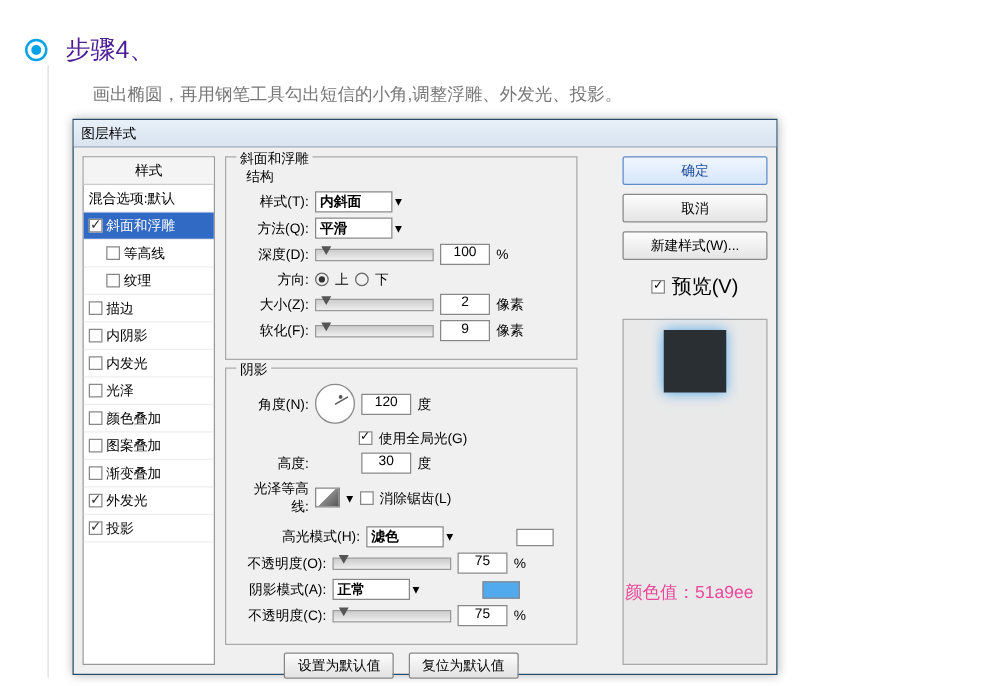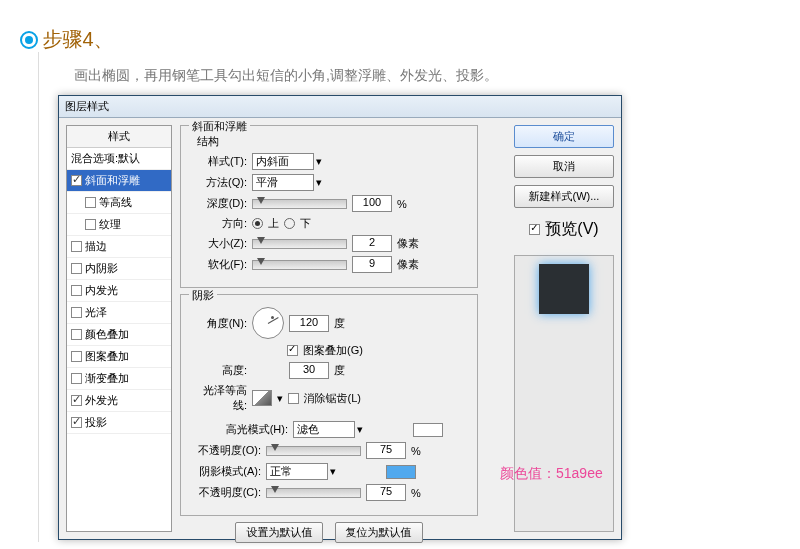--- a/index.html
+++ b/index.html
@@ -1,21 +1,21 @@
 <!DOCTYPE html>
 <html><head>
 <meta charset="utf-8">
 <style>
 * { box-sizing: border-box; margin: 0; padding: 0; font-family: "Microsoft YaHei", Arial, sans-serif; }
 body { background: #fff; width: 800px; height: 549px; overflow: hidden; }
 
 .step-header { padding: 26px 0 0 20px; }
 .step-bullet { display: inline-block; width: 18px; height: 18px; border: 2px solid #09a2e6; border-radius: 50%; position: relative; vertical-align: middle; }
 .step-bullet::after { content: ""; position: absolute; left: 3px; top: 3px; width: 8px; height: 8px; background: #09a2e6; border-radius: 50%; }
-.step-title { font-size: 20px; color: #a16207; vertical-align: middle; }
+.step-title { font-size: 20px; color: #4c1d95; margin-left: 10px; vertical-align: middle; }
 .step-desc { font-size: 14px; color: #777; margin: 14px 0 0 54px; }
 
 .dialog { position: absolute; left: 58px; top: 95px; width: 564px; height: 445px; border: 1px solid #284b6a; background: #f0f0f0; box-shadow: 0 0 8px rgba(0,0,0,0.3); }
 .titlebar { height: 22px; background: linear-gradient(#e8f0f8,#d8e4f0); border-bottom: 1px solid #9ab; font-size: 11px; padding: 3px 6px; }
 
 .content { display: flex; padding: 7px; gap: 8px; height: calc(100% - 22px); }
 
 .style-list { width: 106px; border: 1px solid #999; background: #fff; font-size: 11px; }
 .style-list-header { text-align: center; padding: 3px 0; border-bottom: 1px solid #ccc; background: #f4f4f4; }
 .style-item { padding: 3px 4px; border-bottom: 1px solid #eee; display: flex; align-items: center; gap: 3px; }
@@ -26,21 +26,21 @@
 .style-item.sub { padding-left: 18px; }
 
 .middle { flex: 1; font-size: 11px; }
 .group { border: 1px solid #aaa; margin-bottom: 6px; padding: 8px 10px 10px; position: relative; }
 .group > .legend { position: absolute; top: -7px; left: 8px; background: #f0f0f0; padding: 0 3px; font-size: 11px; }
 .sub-legend { font-size: 11px; margin: 0 0 4px 6px; }
 
 .row { display: flex; align-items: center; margin: 4px 0; gap: 5px; }
 .row .lbl { width: 56px; text-align: right; }
 .row .field { height: 17px; border: 1px solid #888; background: #fff; font-size: 11px; padding: 0 3px; }
-.row .sel { width: 62px; }
+.row .sel { width: 62px; font-weight: bold; }
 .row .num { width: 40px; text-align: center; }
 .row .slider { width: 95px; height: 10px; background: linear-gradient(#ccc,#eee); border: 1px solid #999; position: relative; }
 .row .slider::after { content: ""; position: absolute; left: 4px; top: -3px; width: 0; height: 0; border-left: 4px solid transparent; border-right: 4px solid transparent; border-top: 7px solid #555; }
 .row .unit { min-width: 24px; }
 .row .caret { margin-left: -3px; }
 
 .radio { width: 11px; height: 11px; border: 1px solid #666; border-radius: 50%; display: inline-block; position: relative; }
 .radio.on::after { content: ""; position: absolute; left: 2px; top: 2px; width: 5px; height: 5px; background: #333; border-radius: 50%; }
 
 .angle-knob { width: 32px; height: 32px; border: 1px solid #888; border-radius: 50%; background: #fff; position: relative; }
@@ -50,21 +50,21 @@
 .small-cb { width: 11px; height: 11px; border: 1px solid #888; background: #fff; display: inline-block; position: relative; }
 .small-cb.checked::after { content: "✓"; position: absolute; left: 0; top: -3px; font-size: 10px; }
 
 .swatch-tri { width: 20px; height: 16px; background: linear-gradient(135deg,#fff 0%,#fff 49%,#888 50%,#555 100%); border: 1px solid #888; }
 .color-box { width: 30px; height: 14px; border: 1px solid #888; background: #fff; }
 .color-box.shadow { background: #51a9ee; }
 
 .btnrow { text-align: center; margin-top: 6px; }
 .btn { display: inline-block; border: 1px solid #888; background: linear-gradient(#fcfcfc,#e2e2e2); font-size: 11px; padding: 2px 10px; margin: 0 4px; border-radius: 2px; }
 
-.right-col { width: 100px; display: flex; flex-direction: column; align-items: stretch; gap: 7px; margin-left: 28px; }
+.right-col { width: 116px; display: flex; flex-direction: column; align-items: stretch; gap: 7px; margin-left: 28px; }
 .right-col .rbtn { border: 1px solid #888; background: linear-gradient(#fdfdfd,#e4e4e4); font-size: 11px; text-align: center; padding: 3px 0; border-radius: 2px; }
 .right-col .rbtn.primary { border: 1px solid #5a8cce; background: linear-gradient(#f0f6fe,#d6e6fb); color: #1a4c9a; }
 .preview-area { flex: 1; border: 1px solid #aaa; background: #e9e9e9; margin-top: 4px; display: flex; align-items: flex-start; justify-content: center; padding-top: 8px; }
 .preview-box { width: 50px; height: 50px; background: #2a2f33; box-shadow: 0 0 10px #51a9ee; }
 
 .annotation { position: absolute; left: 500px; top: 465px; color: #ec4899; font-size: 14px; }
 .vline { position: absolute; left: 38px; top: 52px; width: 1px; height: 490px; background: #ddd; }
 </style>
 </head>
 <body>
@@ -180,21 +180,21 @@
       <div class="group">
         <span class="legend">阴影</span>
         <div class="row">
           <span class="lbl">角度(N):</span>
           <span class="angle-knob"></span>
           <span class="field num">120</span>
           <span class="unit">度</span>
         </div>
         <div class="row" style="padding-left:96px;">
           <span class="small-cb checked"></span>
-          <span>图案叠加(G)</span>
+          <span>使用全局光(G)</span>
         </div>
         <div class="row">
           <span class="lbl">高度:</span>
           <span style="width:32px"></span>
           <span class="field num">30</span>
           <span class="unit">度</span>
         </div>
         <div class="row">
           <span class="lbl">光泽等高线:</span>
           <span class="swatch-tri"></span>

